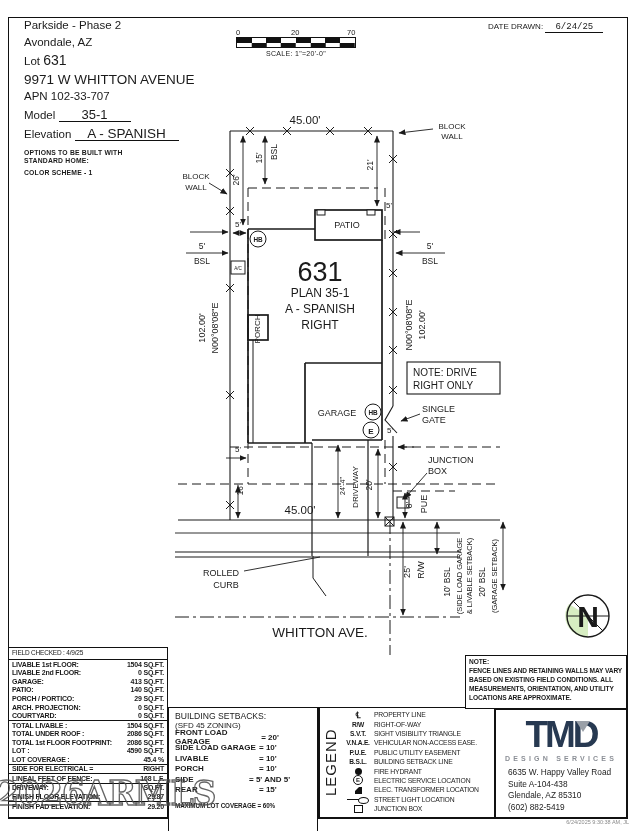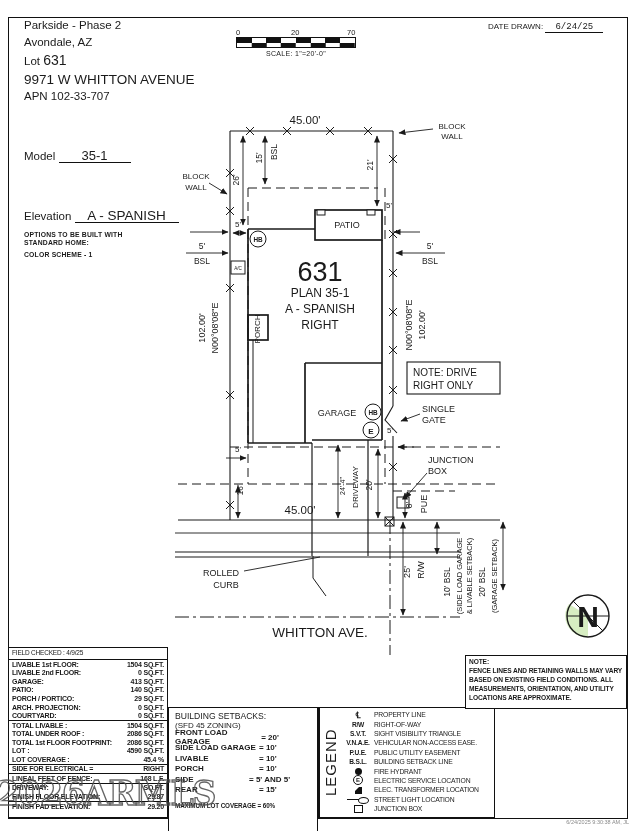--- a/index.html
+++ b/index.html
@@ -6,21 +6,21 @@
   #page{position:relative;width:635px;height:831px;background:#fff;overflow:hidden;
         font-family:"Liberation Sans",sans-serif;color:#1a1a1a;}
   .abs{position:absolute;}
   .frame{border:1.6px solid #111;}
   
   #hdr{left:24px;top:20px;line-height:1.0;}
   #hdr div{margin:0 0 5px 0;}
   .h11{font-size:11.5px;}
   .h13{font-size:13.5px;}
   .tiny{font-size:6.8px;font-weight:bold;letter-spacing:.2px;}
-  .uline{display:inline-block;border-bottom:1px solid #111;text-align:center;margin-top:41px;}
+  .uline{display:inline-block;border-bottom:1px solid #111;text-align:center;}
   
   #sbar{left:236px;top:28px;width:120px;}
   #sbar .ticks{position:relative;height:9px;font-size:7.5px;}
   .sb-box{border:1px solid #111;height:9px;width:118px;}
   .sb-r{height:4.5px;background:repeating-linear-gradient(90deg,#111 0,#111 14.75px,#fff 14.75px,#fff 29.5px);}
   .sb-r2{background-position:14.75px 0;}
   .sb-cap{font-size:7px;text-align:center;margin-top:2px;letter-spacing:.3px;}
   
   #dd{left:488px;top:22px;font-size:8px;}
   #dd .val{border-bottom:1px solid #111;display:inline-block;width:58px;text-align:center;font-size:9px;font-family:Liberation Mono, monospace;}
@@ -443,17 +443,27 @@
           <span>JUNCTION BOX</span>
         </div>
     </div>
   </div>
 
   <div class="abs" id="notebox">
     <div>NOTE:</div>
     <div>FENCE LINES AND RETAINING WALLS MAY VARY BASED ON EXISTING FIELD CONDITIONS.  ALL MEASUREMENTS, ORIENTATION, AND UTILITY LOCATIONS ARE APPROXIMATE.</div>
   </div>
 
+  <div class="abs" id="firm">
+    <div class="logo"><span>TMD</span><span class="tri"></span></div>
+    <div class="tag">DESIGN SERVICES</div>
+    <div class="addr">
+      <div>6635 W. Happy Valley Road</div>
+      <div>Suite A-104-438</div>
+      <div>Glendale, AZ 85310</div>
+      <div>(602) 882-5419</div>
+    </div>
+  </div>
 
   <div class="abs" id="wmark">2026ARMLS</div>
   <div class="abs" id="stamp">6/24/2025 9:30:38 AM, JL</div>
 
 </div>
 
 </body></html>

